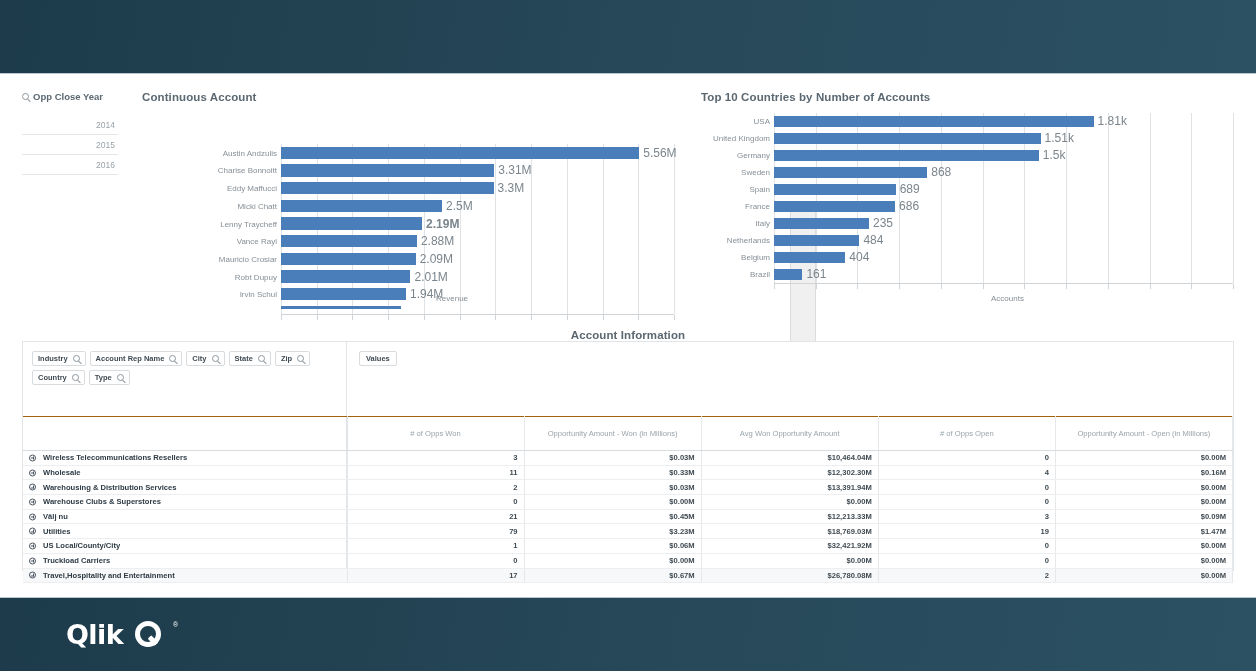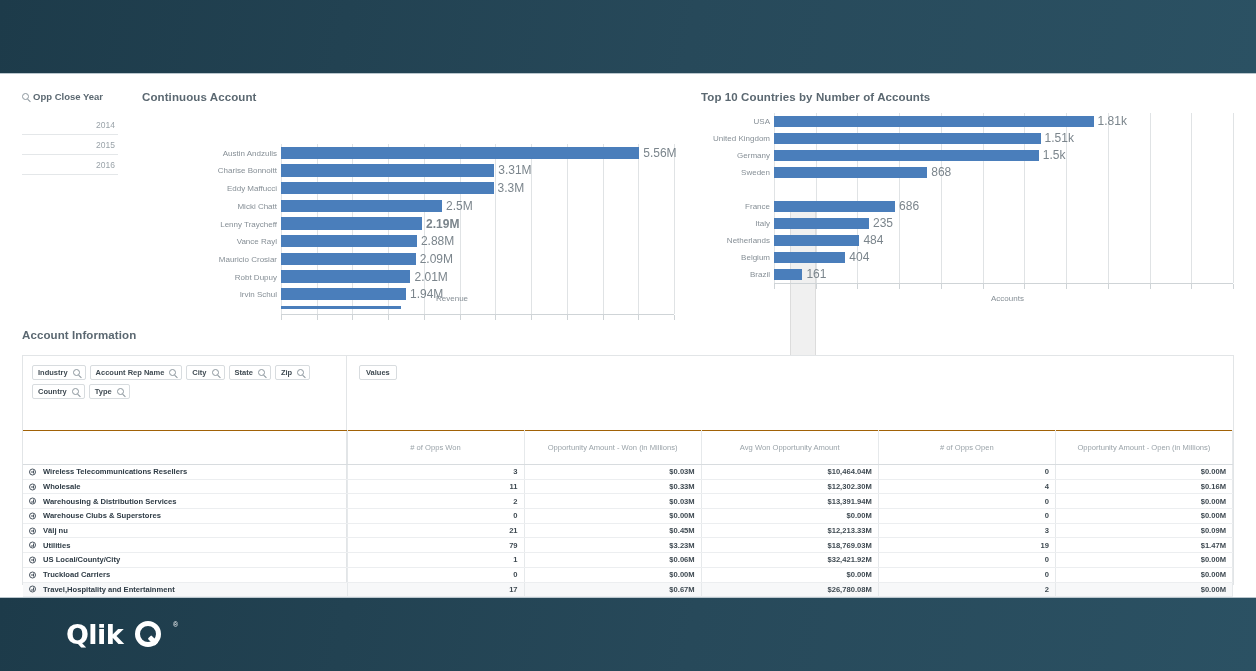--- a/index.html
+++ b/index.html
@@ -91,21 +91,21 @@
     position:absolute; background:#f0f0f0; border-left:1px solid #dcdcdc;
     border-right:1px solid #dcdcdc; cursor: pointer;
   }
   .vscroll .thumb {
     position:absolute; left:1px; right:1px; top:1px; height:6px;
     background:#d2d2d2; border-radius:2px;
   }
 
   
   #acctinfo { position: absolute; left: 22px; top: 329px; width: 1212px; }
-  #acctinfo > .obj-title { display:block; margin-bottom: 14px; }
+  #acctinfo > .obj-title { display:block; margin-bottom: 0; text-align: center; }
   #acctbox {
     position: relative; border: 1px solid #e2e5e7; background:#fff;
     height: 230px;
   }
   #filterzone {
     position:absolute; left:0; top:0; width: 324px; bottom: 0;
     border-right: 1px solid #e2e5e7; padding: 9px 0 0 9px;
   }
   #valuezone { position:absolute; left: 324px; top:0; right:0; bottom:0; }
   .chip {
@@ -300,20 +300,25 @@
           <div class="barrow" style="top: 36.55px; height: 11.9px;">
             <span class="catlabel">Germany</span>
             <div class="bar" style="width: 264.808px;"></div>
             <span class="barlabel" style="left: 264.808px;">1.5k</span>
           </div>
           <div class="barrow" style="top: 53.55px; height: 11.9px;">
             <span class="catlabel">Sweden</span>
             <div class="bar" style="width: 153.235px;"></div>
             <span class="barlabel" style="left: 153.235px;">868</span>
           </div>
+          <div class="barrow" style="top: 70.55px; height: 11.9px;">
+            <span class="catlabel">Spain</span>
+            <div class="bar" style="width: 121.635px;"></div>
+            <span class="barlabel" style="left: 121.635px;">689</span>
+          </div>
           <div class="barrow" style="top: 87.55px; height: 11.9px;">
             <span class="catlabel">France</span>
             <div class="bar" style="width: 121.105px;"></div>
             <span class="barlabel" style="left: 121.105px;">686</span>
           </div>
           <div class="barrow" style="top: 104.55px; height: 11.9px;">
             <span class="catlabel">Italy</span>
             <div class="bar" style="width: 94.9777px;"></div>
             <span class="barlabel" style="left: 94.9777px;">235</span>
           </div>

